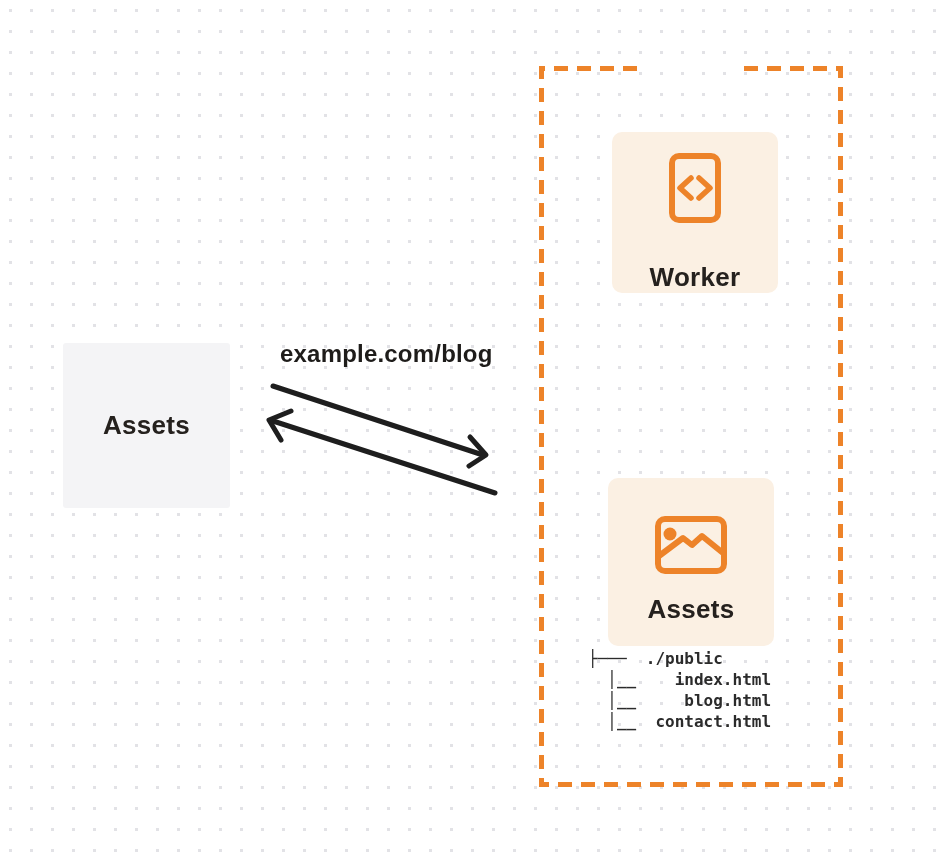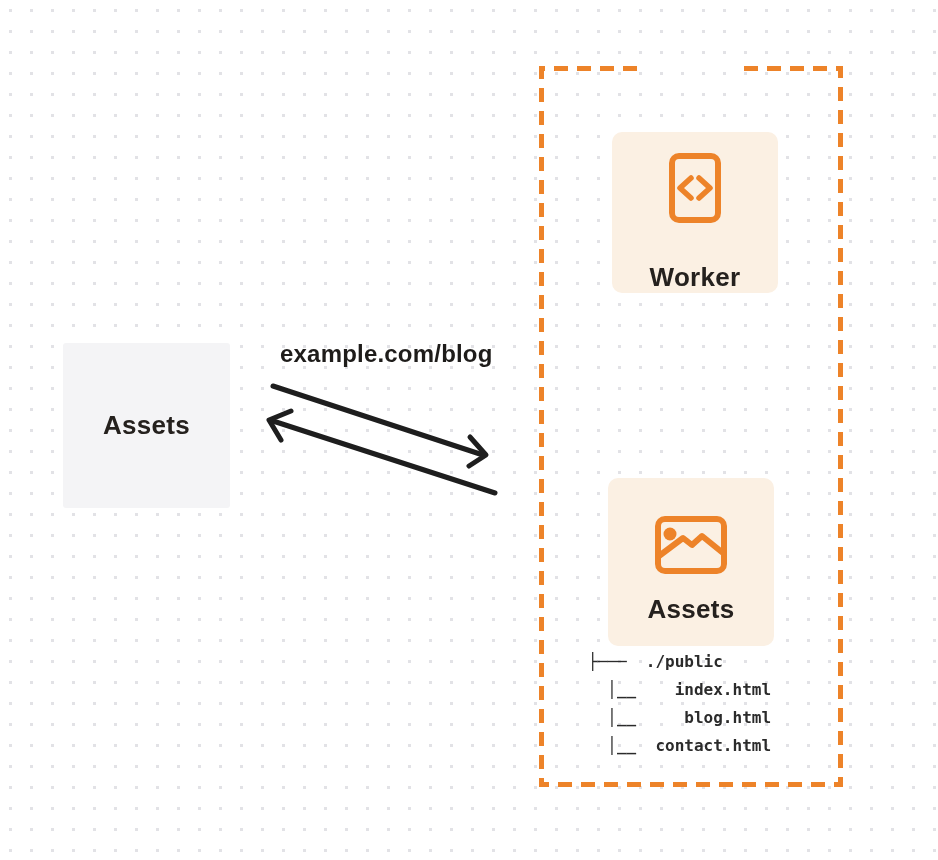--- a/index.html
+++ b/index.html
@@ -71,21 +71,21 @@
     font-size: 26px; font-weight: bold;
     color: #25211e; letter-spacing: 0.3px;
   }
 
   
   .file-tree {
     position: absolute;
     left: 588px; top: 648px;
     margin: 0;
     font-family: "DejaVu Sans Mono", monospace;
-    font-size: 16px; line-height: 28px;
+    font-size: 16px; line-height: 21px;
     font-weight: bold;
     color: #2b2b2b;
     white-space: pre;
   }
 </style>
 </head>
 <body>
 
 <div class="canvas">
 

